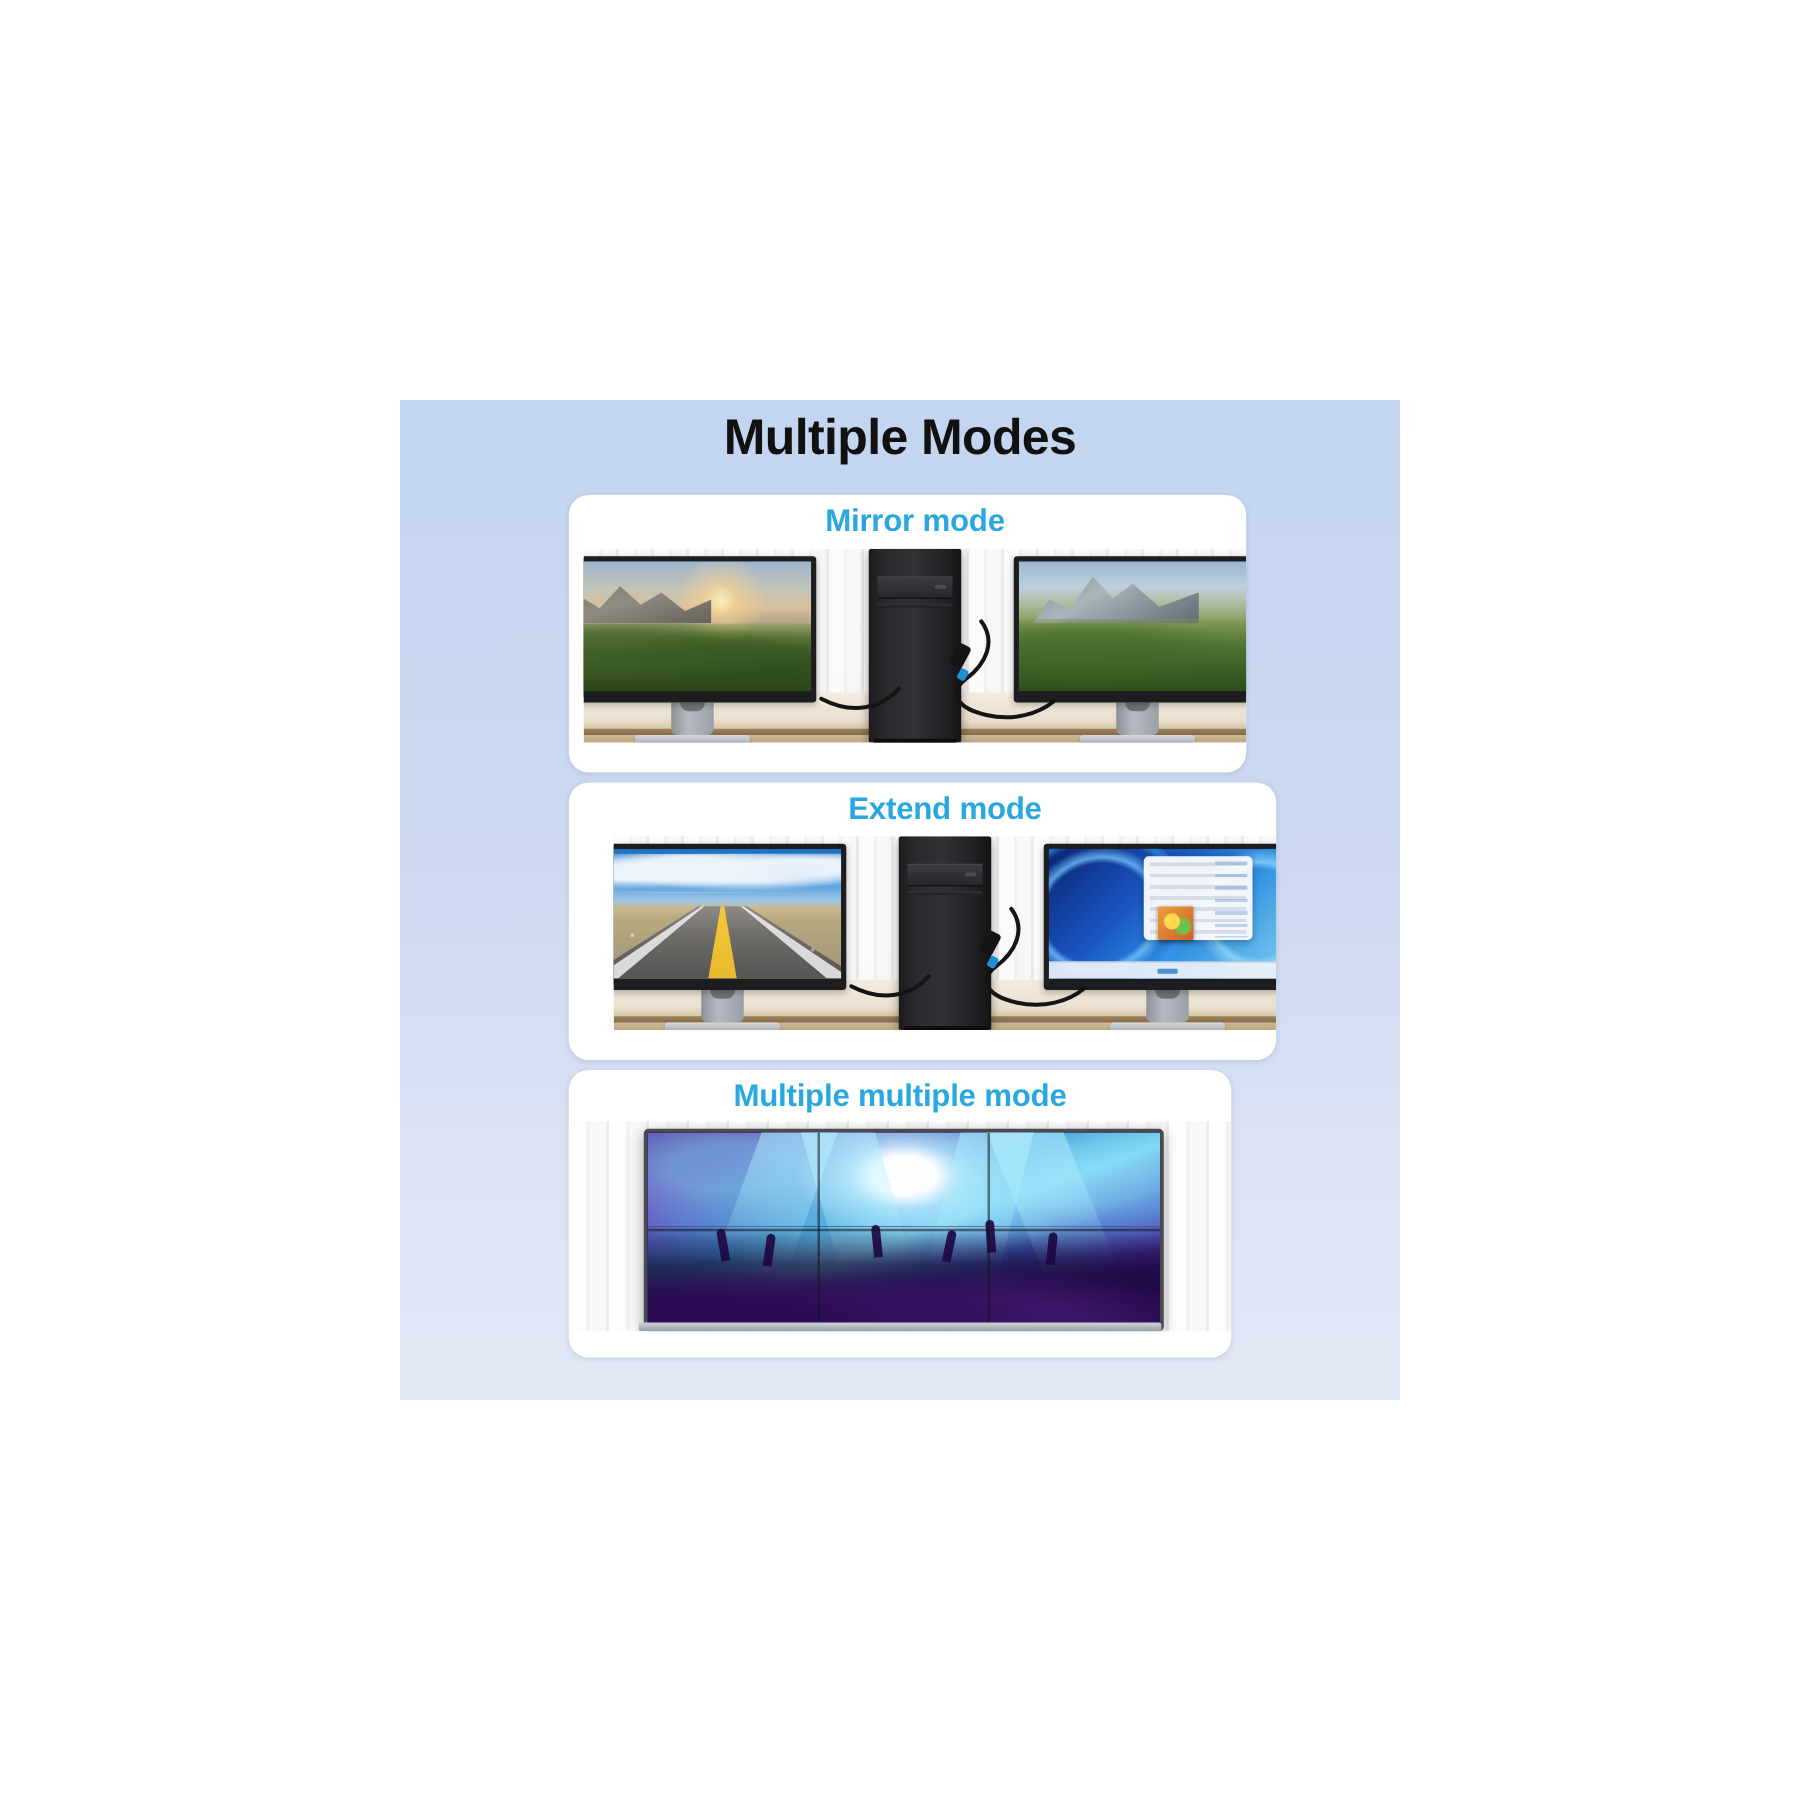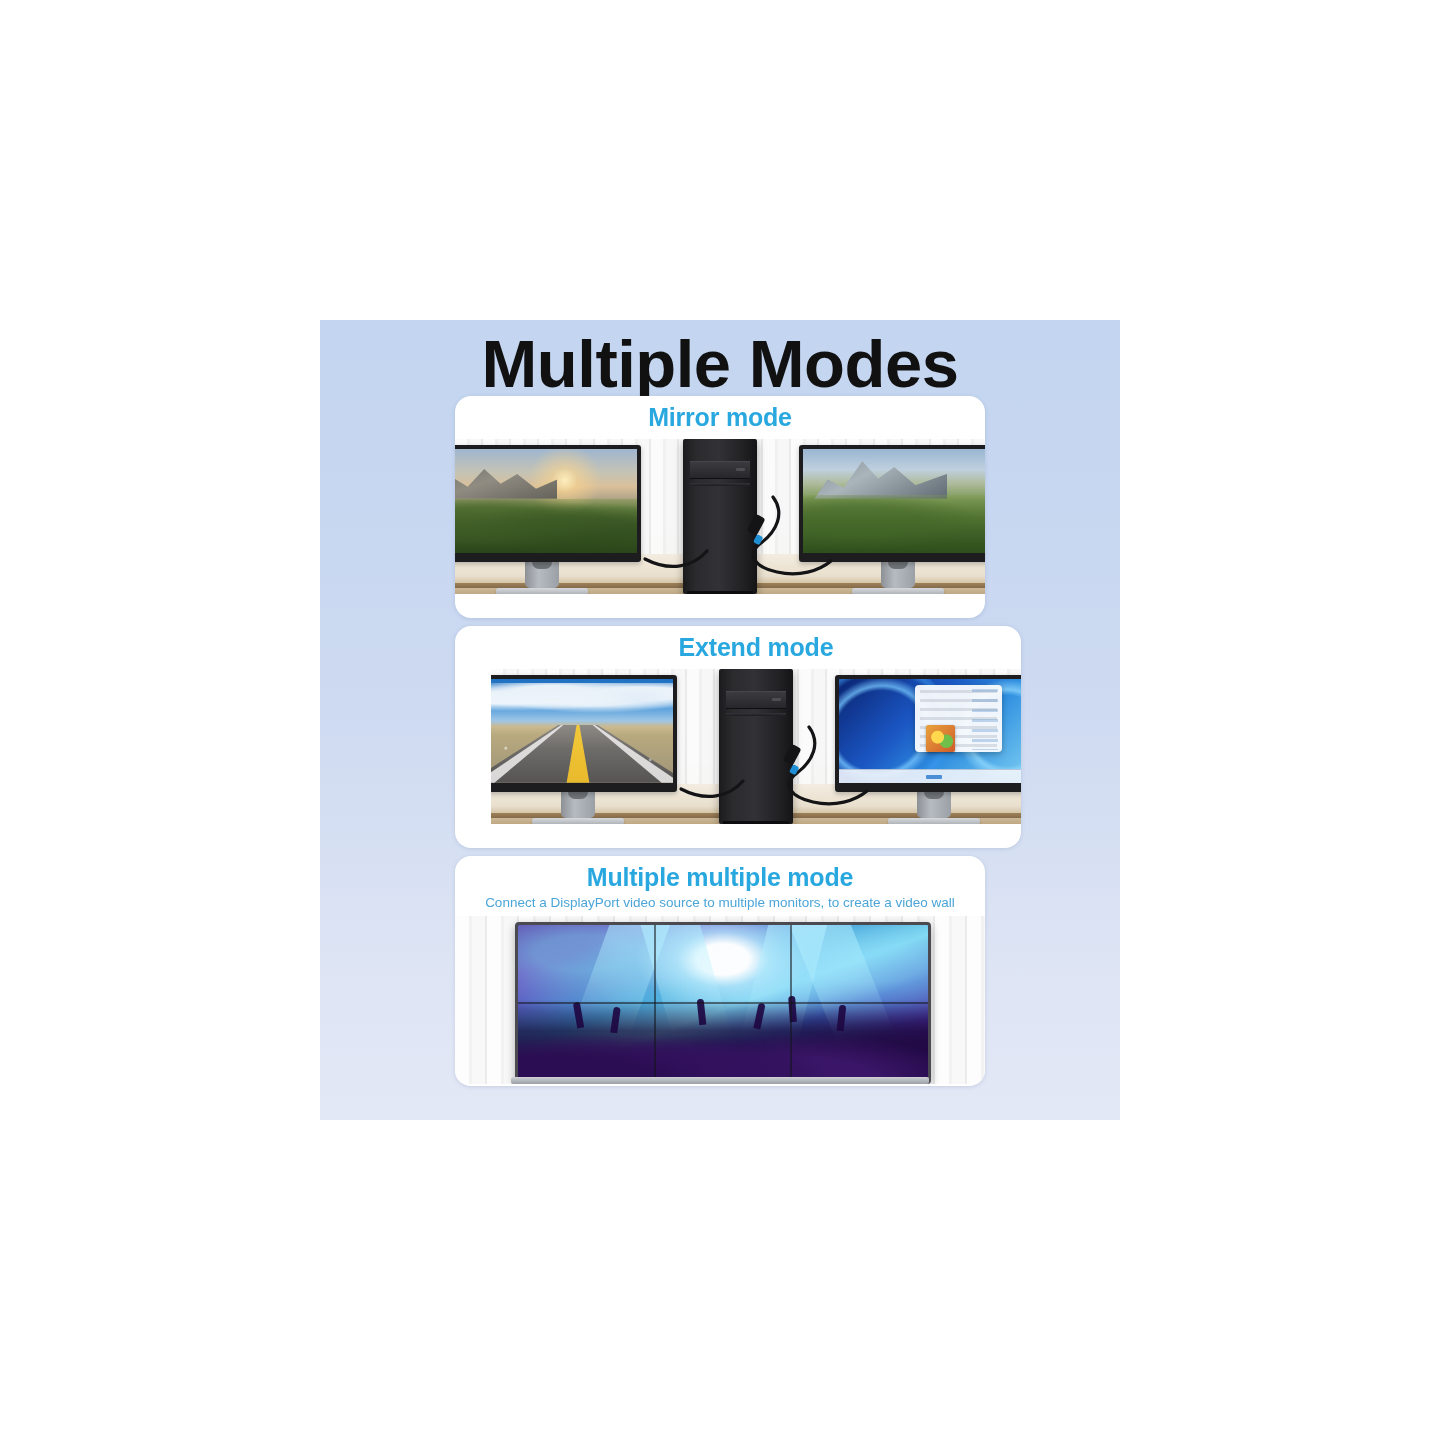--- a/index.html
+++ b/index.html
@@ -29,38 +29,38 @@
     background: linear-gradient(180deg, #c3d5f0 0%, #ccd9f1 45%, #dde4f4 80%, #e3e8f6 100%);
     overflow: hidden;
   }
 
   .page-title {
     position: absolute;
     left: 0;
     top: 10px;
     width: 800px;
     text-align: center;
-    font-size: 67px;
+    font-size: 40px;
     font-weight: 700;
     letter-spacing: -0.5px;
     color: #111111;
     line-height: 1.0;
   }
 
   
   .card {
     position: absolute;
     left: 135px;
     width: 530px;
     background: #ffffff;
     border-radius: 16px;
     box-shadow: 0 1px 4px rgba(80,100,140,0.18);
     overflow: hidden;
   }
-  .card-1 { top: 76px;  height: 222px; }
+  .card-1 { top: 76px;  height: 222px; padding-left: 12px; }
   .card-2 { top: 306px; height: 222px; padding-left: 36px; }
   .card-3 { top: 536px; height: 230px; }
 
   .card-head {
     padding-top: 7px;
     text-align: center;
   }
   .card-title {
     font-size: 25px;
     font-weight: 700;
@@ -493,21 +493,20 @@
           <path d="M318 58 C 330 74, 322 92, 306 104 C 290 116, 300 128, 322 133 C 344 138, 364 132, 376 122" stroke="#141416" stroke-width="3.2" fill="none" stroke-linecap="round"></path>
           <rect x="296" y="76" width="11" height="19" rx="3" fill="#141416" transform="rotate(28 301 85)"></rect>
           <rect x="300" y="96" width="7" height="9" rx="2" fill="#1e8fd4" transform="rotate(28 303 100)"></rect>
         </svg>
       </div>
     </div>
 
     <div class="card card-3">
       <div class="card-head">
         <div class="card-title">Multiple multiple mode</div>
-        <div class="card-sub">Connect a DisplayPort video source to multiple monitors, to create a video wall</div>
       </div>
 
       <div class="scene scene-3">
         <div class="wall-wrap">
 
           <div class="wall">
             <div class="concert"></div>
             <div class="beam b1"></div>
             <div class="beam b2"></div>
             <div class="beam b3"></div>

